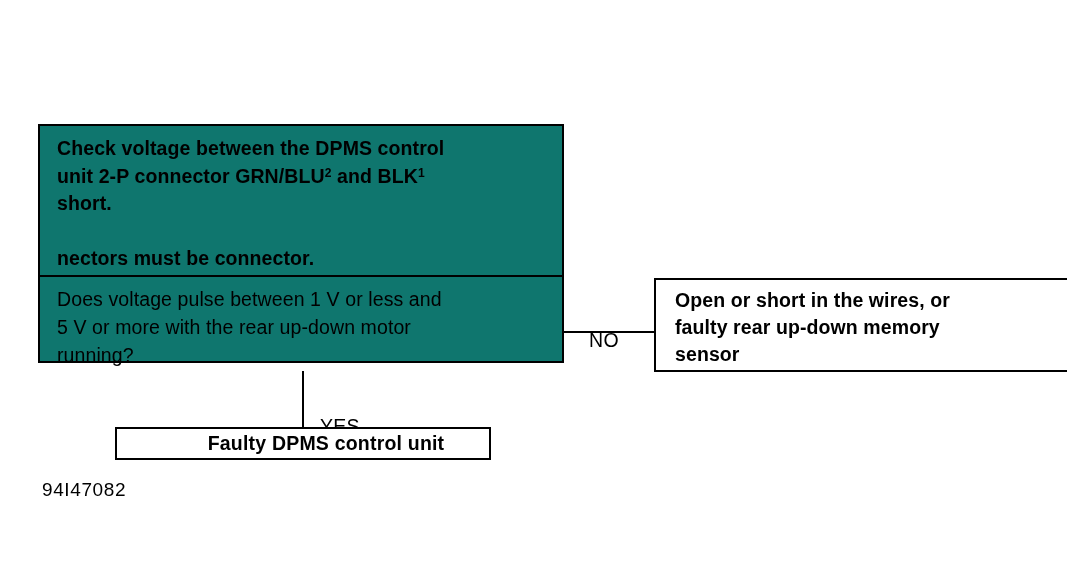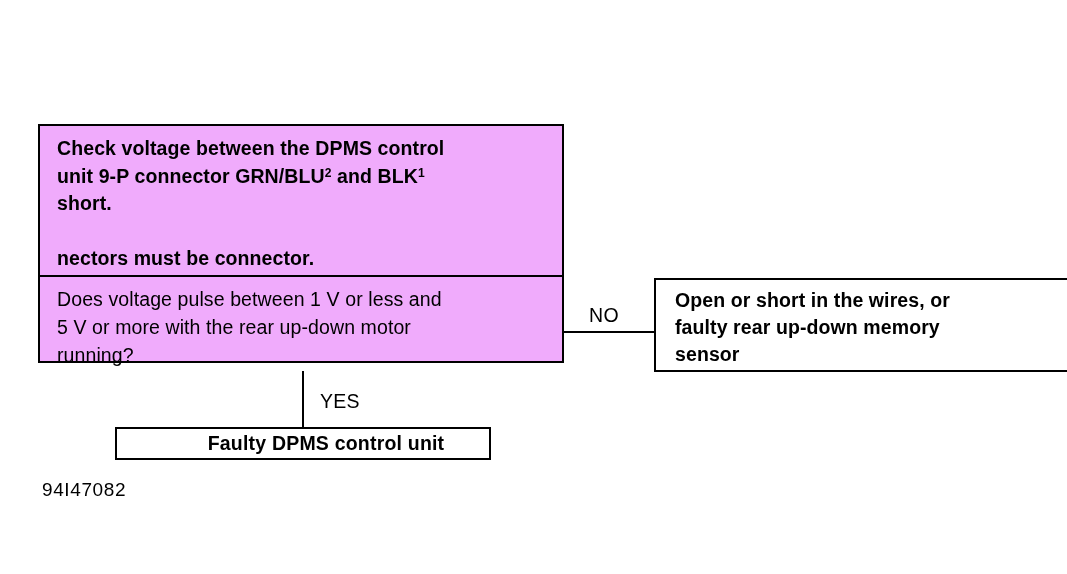--- a/index.html
+++ b/index.html
@@ -35,21 +35,21 @@
 
   
   .main-box {
     position: absolute;
     left: 38px;
     top: 124px;
     width: 526px;
     height: 239px;
     border: 2px solid #000;
     box-sizing: border-box;
-    background: #f0abfc;
+    background: #0f766e;
   }
   .main-box-upper {
     position: absolute;
     left: 0;
     top: 0;
     right: 0;
     height: 151px;
     border-bottom: 2px solid #000;
     box-sizing: border-box;
     padding: 9px 12px 0 17px;
@@ -137,20 +137,21 @@
   }
 
   
   .branch-label {
     position: absolute;
     font-size: 19.5px;
     font-weight: normal;
     letter-spacing: 0.3px;
     white-space: nowrap;
     line-height: 1;
+    margin-top: 25px;
   }
   .branch-label-no {
     left: 589px;
     top: 306px;
   }
   .branch-label-yes {
     left: 320px;
     top: 392px;
     text-align: center;
   }
@@ -174,21 +175,21 @@
 </style>
 </head>
 <body>
 
 <div class="page">
 
 
   <div class="main-box">
 
     <div class="main-box-upper">
-      <div class="instruction-text"><span>Check voltage between the DPMS control</span><br><span>unit 9-P connector GRN/BLU</span><sup>2</sup><span> and BLK</span><sup>1</sup><br><span>short.</span><br><br><span>nectors must be connector.</span></div>
+      <div class="instruction-text"><span>Check voltage between the DPMS control</span><br><span>unit 2-P connector GRN/BLU</span><sup>2</sup><span> and BLK</span><sup>1</sup><br><span>short.</span><br><br><span>nectors must be connector.</span></div>
     </div>
 
     <div class="main-box-lower">
       <div class="question-text">Does voltage pulse between 1 V or less and
 5 V or more with the rear up-down motor
 running?</div>
     </div>
 
   </div>
 

